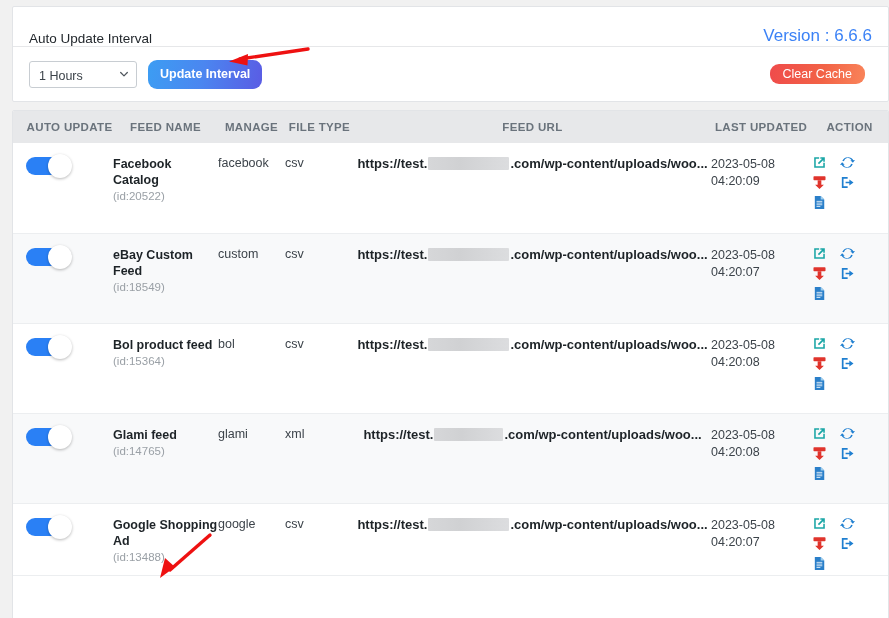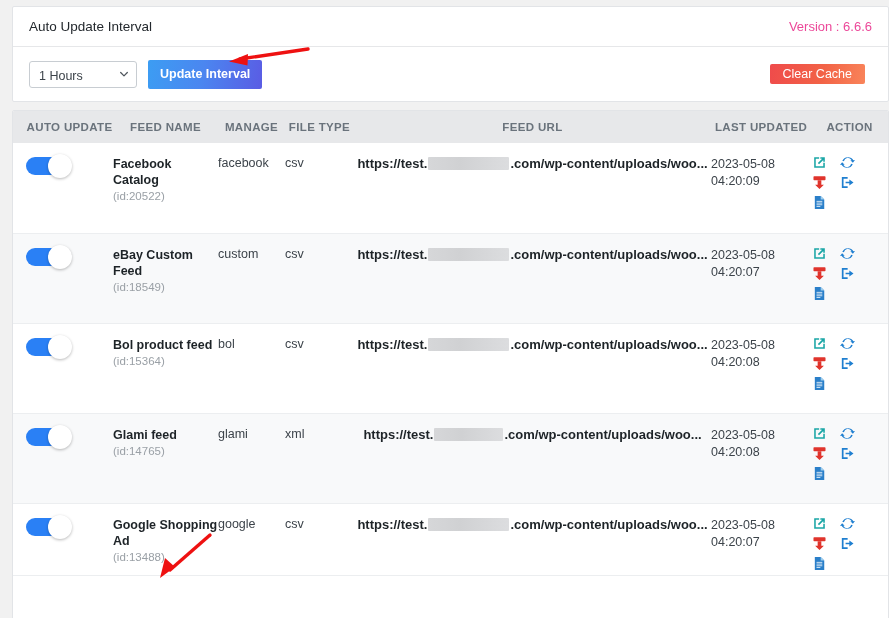--- a/index.html
+++ b/index.html
@@ -14,29 +14,29 @@
 
   
   .card-top {
     position: absolute; left: 12px; top: 6px; width: 877px;
     background: #ffffff;
     border: 1px solid #e2e4e7;
     border-radius: 2px;
   }
   .card-top-head {
     height: 40px;
-    display: flex; align-items: center; justify-content: space-between;
+    display: flex; align-items: flex-end; justify-content: space-between;
     padding: 0 16px;
     border-bottom: 1px solid #e6e7e9;
   }
   .card-top-title {
     font-size: 13.5px; color: #23282d; font-weight: 400;
   }
   .card-version {
-    font-size: 13px; color: #ec4899;
+    font-size: 17px; color: #3b82f6;
   }
   .card-top-body {
     height: 54px;
     display: flex; align-items: center;
     padding: 0 16px;
     position: relative;
   }
 
   .interval-select {
     appearance: none; -webkit-appearance: none;
@@ -50,21 +50,21 @@
   }
   .select-wrap { position: relative; display: inline-block; }
   .select-wrap .chev {
     position: absolute; right: 8px; top: 50%; transform: translateY(-50%);
     pointer-events: none; width: 10px; height: 10px;
   }
 
   .btn {
     border: none; cursor: pointer; color: #fff;
     font-family: "Liberation Sans", sans-serif;
-    border-radius: 2px;
+    border-radius: 9px;
     display: inline-flex; align-items: center; justify-content: center;
   }
   .btn-update {
     margin-left: 11px;
     height: 29px; padding: 0 12px;
     font-size: 12.5px; font-weight: 700;
     background: linear-gradient(100deg, #3c9df3 0%, #4b86f0 48%, #5a5ce4 100%);
   }
   .btn-clear {
     position: absolute; right: 23px; top: 50%; transform: translateY(-50%);

